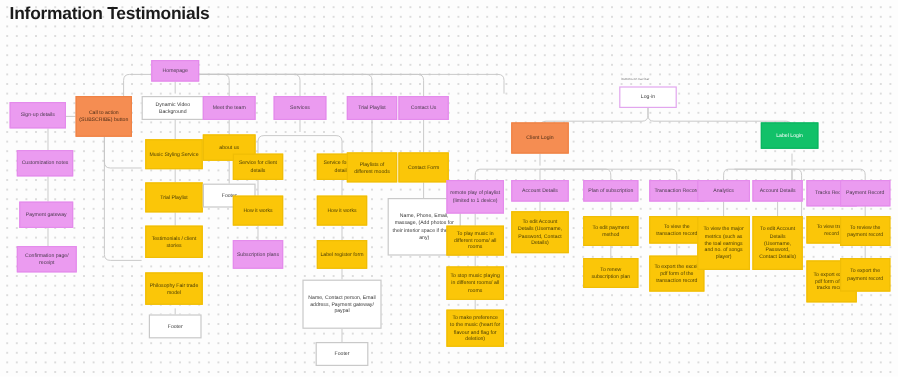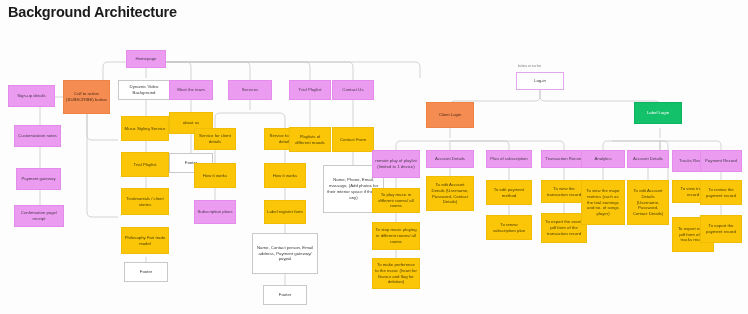--- a/index.html
+++ b/index.html
@@ -38,21 +38,21 @@
   .tinylabel{
     position:absolute; z-index:6; font-size:2.7px; color:#7a7a7a;
     letter-spacing:0.05px; white-space:nowrap;
   }
 </style>
 </head>
 <body>
 
 <div id="canvas"></div>
 
-<div id="title">Background Architecture</div>
+<div id="title">Information Testimonials</div>
 
 <svg id="edges">
   <g fill="none" stroke="#c8c8c8" stroke-width="0.8">
 
     <path d="M146,68 L146,78"></path>
 
     <path d="M146,62 L108,62 Q103,62 103,67 L103,80"></path>
     <path d="M146,62 L186,62 Q191,62 191,67 L191,80"></path>
     <path d="M146,62 L245,62 Q250,62 250,67 L250,80"></path>
     <path d="M146,62 L305,62 Q310,62 310,67 L310,80"></path>

